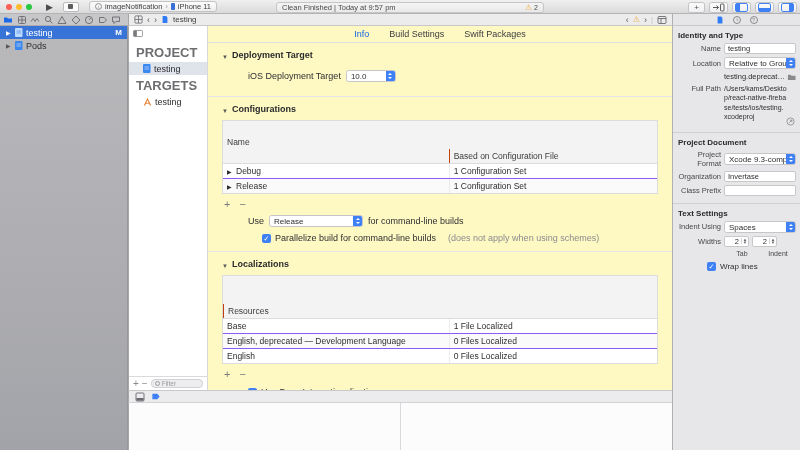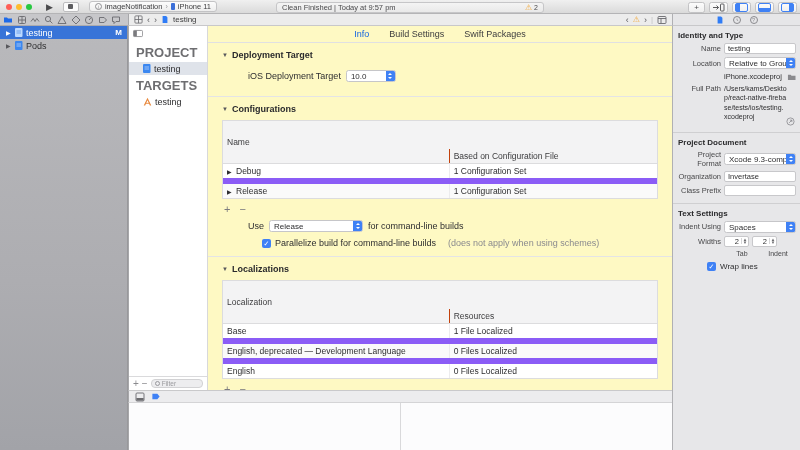--- a/index.html
+++ b/index.html
@@ -74,31 +74,31 @@
     border-radius:4px; display:flex; align-items:center; gap:2px; padding:0 3px;
     font-size:6.5px; color:#9a9a9e; }
   .filter-circ { width:5px; height:5px; border:1px solid #9a9a9e; border-radius:50%; flex:none; }
 
   
   #editor { left:208px; top:26px; width:464px; height:364px; background:#fef9c3;
     font-size:9px; color:#2e2e30; overflow:hidden; }
   #etabs { height:17px; display:flex; align-items:center; justify-content:center; gap:20px;
     border-bottom:1px solid #e0e0e2; font-size:9px; color:#3c3c3e; }
   #etabs .active { color:#1767e0; }
-  .sect-h { display:flex; align-items:center; gap:4px; font-weight:bold; font-size:9px;
+  .sect-h { display:flex; align-items:flex-end; gap:4px; font-weight:bold; font-size:9px;
     padding:7px 0 4px 14px; color:#2a2a2c; }
   .sect-h .disc { color:#58585c; }
   .dep-row { display:flex; align-items:center; gap:5px; padding:6px 0 8px 40px; }
   .popup { display:inline-flex; align-items:stretch; height:12px; background:#fff;
     border:1px solid #c6c6c9; border-radius:2.5px; overflow:hidden; font-size:8px; color:#2e2e30; }
   .popup .pv { padding:0 4px; line-height:11px; white-space:nowrap; overflow:hidden; flex:1; }
   .popup .pb { width:9px; background:#3f81f5; display:flex; align-items:center; justify-content:center; flex:none; }
   .xtable { margin:2px 14px 0 14px; border:1px solid #dcdcde; border-bottom:1px solid #dcdcde; font-size:8.5px; }
   .t-head { display:flex; background:#f3f3f4; border-bottom:1px solid #dcdcde; color:#3c3c3e; }
-  .t-row { display:flex; border-bottom:6px solid #8b5cf6; background:#fff; }
+  .t-row { display:flex; border-bottom:1px solid #8b5cf6; background:#fff; }
   .t-row:nth-child(odd) { background:#fafafa; }
   .t-row:last-child { border-bottom:none; }
   .c1 { width:52%; padding:2px 4px; display:flex; gap:3px; align-items:center; }
   .c2 { width:48%; padding:2px 4px; border-left:1px solid #ececee; }
   .t-head .c2 { border-left:1px solid #c2410c;margin-top:28px; }
   .pm-row { display:flex; gap:9px; padding:4px 0 3px 16px; font-size:11px; color:#7a7a7e; }
   .use-row { display:flex; align-items:center; gap:5px; padding:2px 0 2px 40px; }
   .cb-row { display:flex; align-items:center; gap:4px; padding:4px 0 2px 54px; }
   .cb { width:9px; height:9px; background:#3f81f5; border-radius:2px; color:#fff;
     font-size:7px; line-height:9px; text-align:center; flex:none; }
@@ -381,21 +381,20 @@
     <span class="note">(does not apply when using schemes)</span>
   </div>
   <div class="sectline"></div>
 
   <div class="sect-h">
     <span class="disc">▼</span>
     <span>Localizations</span>
   </div>
   <div class="xtable">
     <div class="t-head">
-      <span class="c1">Localization</span>
       <span class="c2">Resources</span>
     </div>
     <div class="t-row">
       <span class="c1">Base</span>
       <span class="c2">1 File Localized</span>
     </div>
     <div class="t-row">
       <span class="c1">English, deprecated — Development Language</span>
       <span class="c2">0 Files Localized</span>
     </div>
@@ -444,21 +443,21 @@
             <svg width="6" height="8" viewBox="0 0 6 8">
               <path d="M1 3L3 1l2 2z" fill="#fff"></path>
               <path d="M1 5l2 2 2-2z" fill="#fff"></path>
             </svg>
           </span>
       </span>
     </div>
     <div class="f-row">
       <span class="f-label"></span>
       <span class="f-static">
-        <span style="flex:1;overflow:hidden;text-overflow:ellipsis;white-space:nowrap">iPhone.xcodeproj</span>
+        <span style="flex:1;overflow:hidden;text-overflow:ellipsis;white-space:nowrap">testing.deprecated</span>
         <svg width="9" height="8" viewBox="0 0 10 9">
             <path d="M1 2h3l1 1h4.5v5H1z" fill="#8a8a8e"></path>
           </svg>
       </span>
     </div>
     <div class="f-row top">
       <span class="f-label">Full Path</span>
       <span class="f-path">/Users/kams/Desktop/react-native-firebase/tests/ios/testing.xcodeproj</span>
     </div>
     <div style="text-align:right;margin-top:-8px;padding-right:1px">

